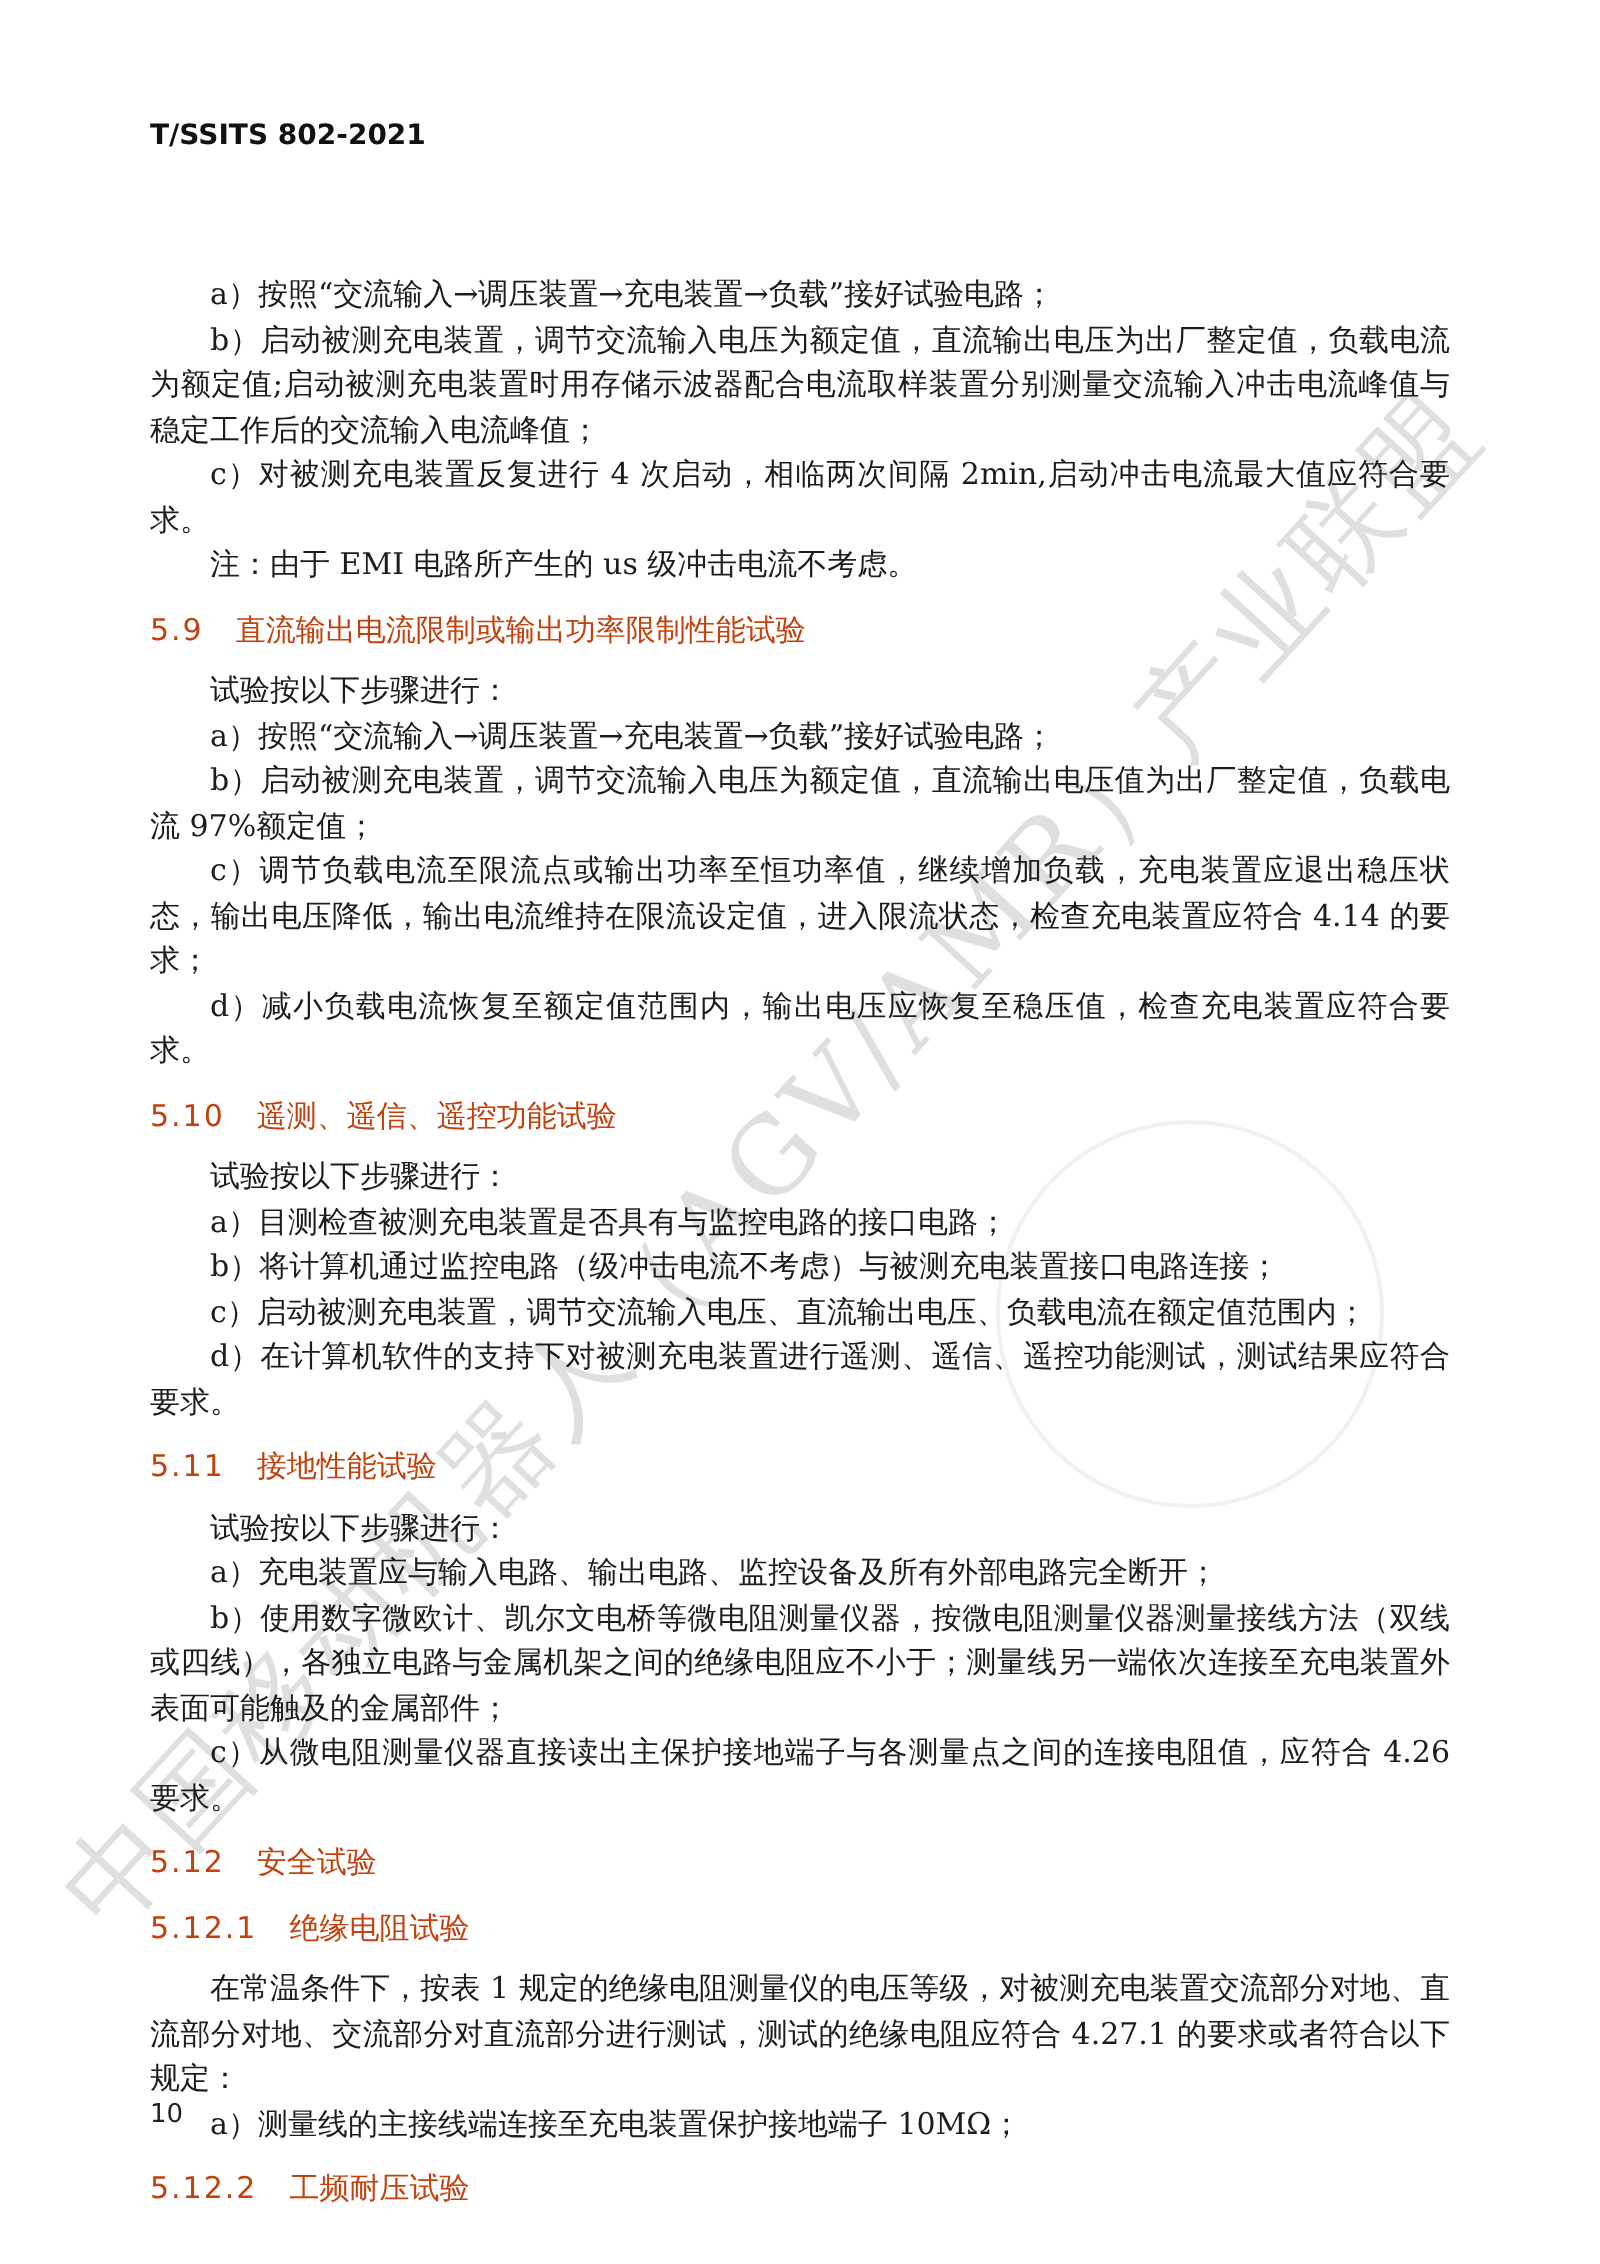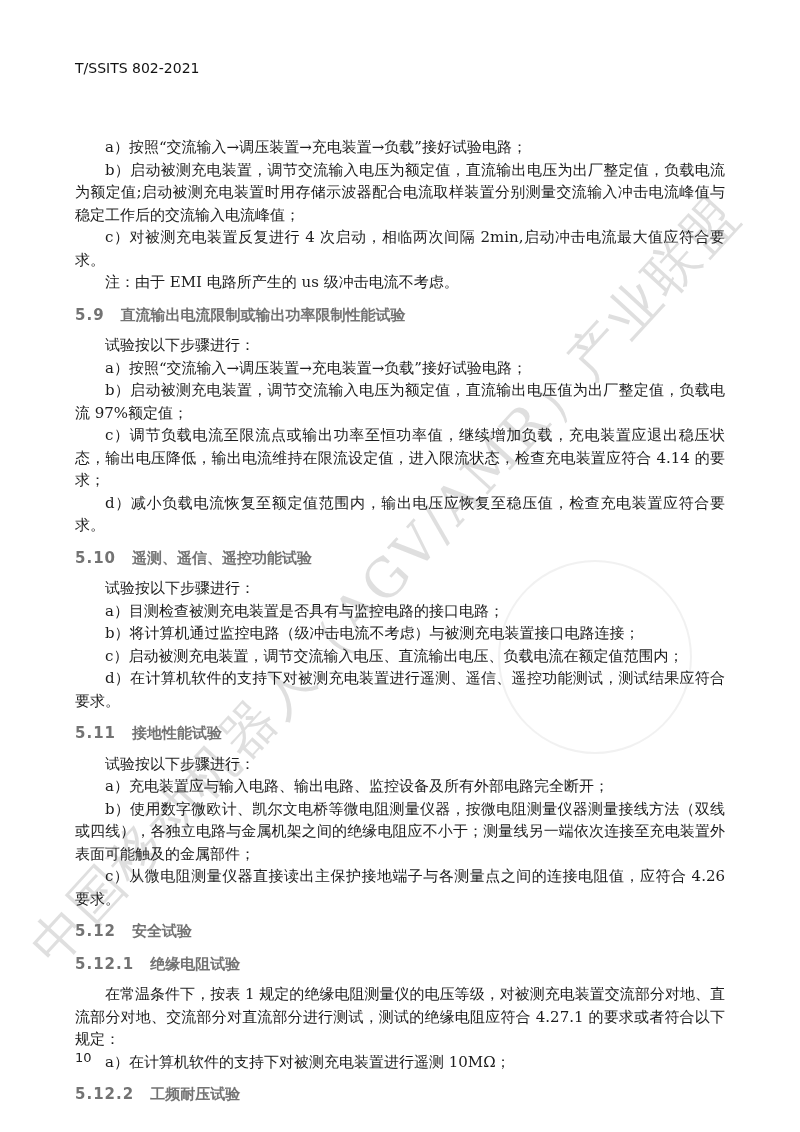--- a/index.html
+++ b/index.html
@@ -31,21 +31,21 @@
     width:190px;height:190px;
     border:2px solid rgba(80,80,80,0.08);
     border-radius:50%;
     z-index:1;
     pointer-events:none;
   }
   .doc-header{
     position:absolute;
     left:75px;top:60px;
     font-family:"DejaVu Sans","Liberation Sans",sans-serif;
-    font-weight:400;
+    font-weight:700;
     font-size:14px;
     color:#111;
     z-index:2;
   }
   .content{
     position:absolute;
     left:75px;top:130px;
     width:650px;
     z-index:2;
   }
@@ -54,24 +54,24 @@
     font-size:15px;
     line-height:22.5px;
     text-indent:2em;
     text-align:justify;
     color:#1c1c1c;
   }
   .content p:first-child{margin-top:6px;}
   .heading{
     margin:10px 0 8px 0;
     font-family:"DejaVu Sans","Liberation Sans",sans-serif;
-    font-weight:bold;
+    font-weight:normal;
     font-size:15px;
     line-height:22.5px;
-    color:#737373;
+    color:#c2410c;
   }
   .heading .hnum{margin-right:16px;letter-spacing:1px;}
   .page-number{
     position:absolute;
     left:75px;top:1050px;
     font-family:"DejaVu Sans","Liberation Sans",sans-serif;
     font-size:13px;
     font-weight:400;
     color:#222;
     z-index:2;
@@ -102,17 +102,17 @@
       <p class="item">c）启动被测充电装置，调节交流输入电压、直流输出电压、负载电流在额定值范围内；</p>
       <p class="item">d）在计算机软件的支持下对被测充电装置进行遥测、遥信、遥控功能测试，测试结果应符合要求。</p>
       <div class="heading"><span class="hnum">5.11</span><span>接地性能试验</span></div>
       <p class="para">试验按以下步骤进行：</p>
       <p class="item">a）充电装置应与输入电路、输出电路、监控设备及所有外部电路完全断开；</p>
       <p class="item">b）使用数字微欧计、凯尔文电桥等微电阻测量仪器，按微电阻测量仪器测量接线方法（双线或四线），各独立电路与金属机架之间的绝缘电阻应不小于；测量线另一端依次连接至充电装置外表面可能触及的金属部件；</p>
       <p class="item">c）从微电阻测量仪器直接读出主保护接地端子与各测量点之间的连接电阻值，应符合 4.26 要求。</p>
       <div class="heading"><span class="hnum">5.12</span><span>安全试验</span></div>
       <div class="heading"><span class="hnum">5.12.1</span><span>绝缘电阻试验</span></div>
       <p class="para">在常温条件下，按表 1 规定的绝缘电阻测量仪的电压等级，对被测充电装置交流部分对地、直流部分对地、交流部分对直流部分进行测试，测试的绝缘电阻应符合 4.27.1 的要求或者符合以下规定：</p>
-      <p class="item">a）在计算机软件的支持下对被测充电装置进行遥测 10MΩ；</p>
+      <p class="item">a）测量线的主接线端连接至充电装置保护接地端子 10MΩ；</p>
       <div class="heading"><span class="hnum">5.12.2</span><span>工频耐压试验</span></div>
     </div>
   <div class="page-number">10</div>
 </div>
 
 </body></html>

